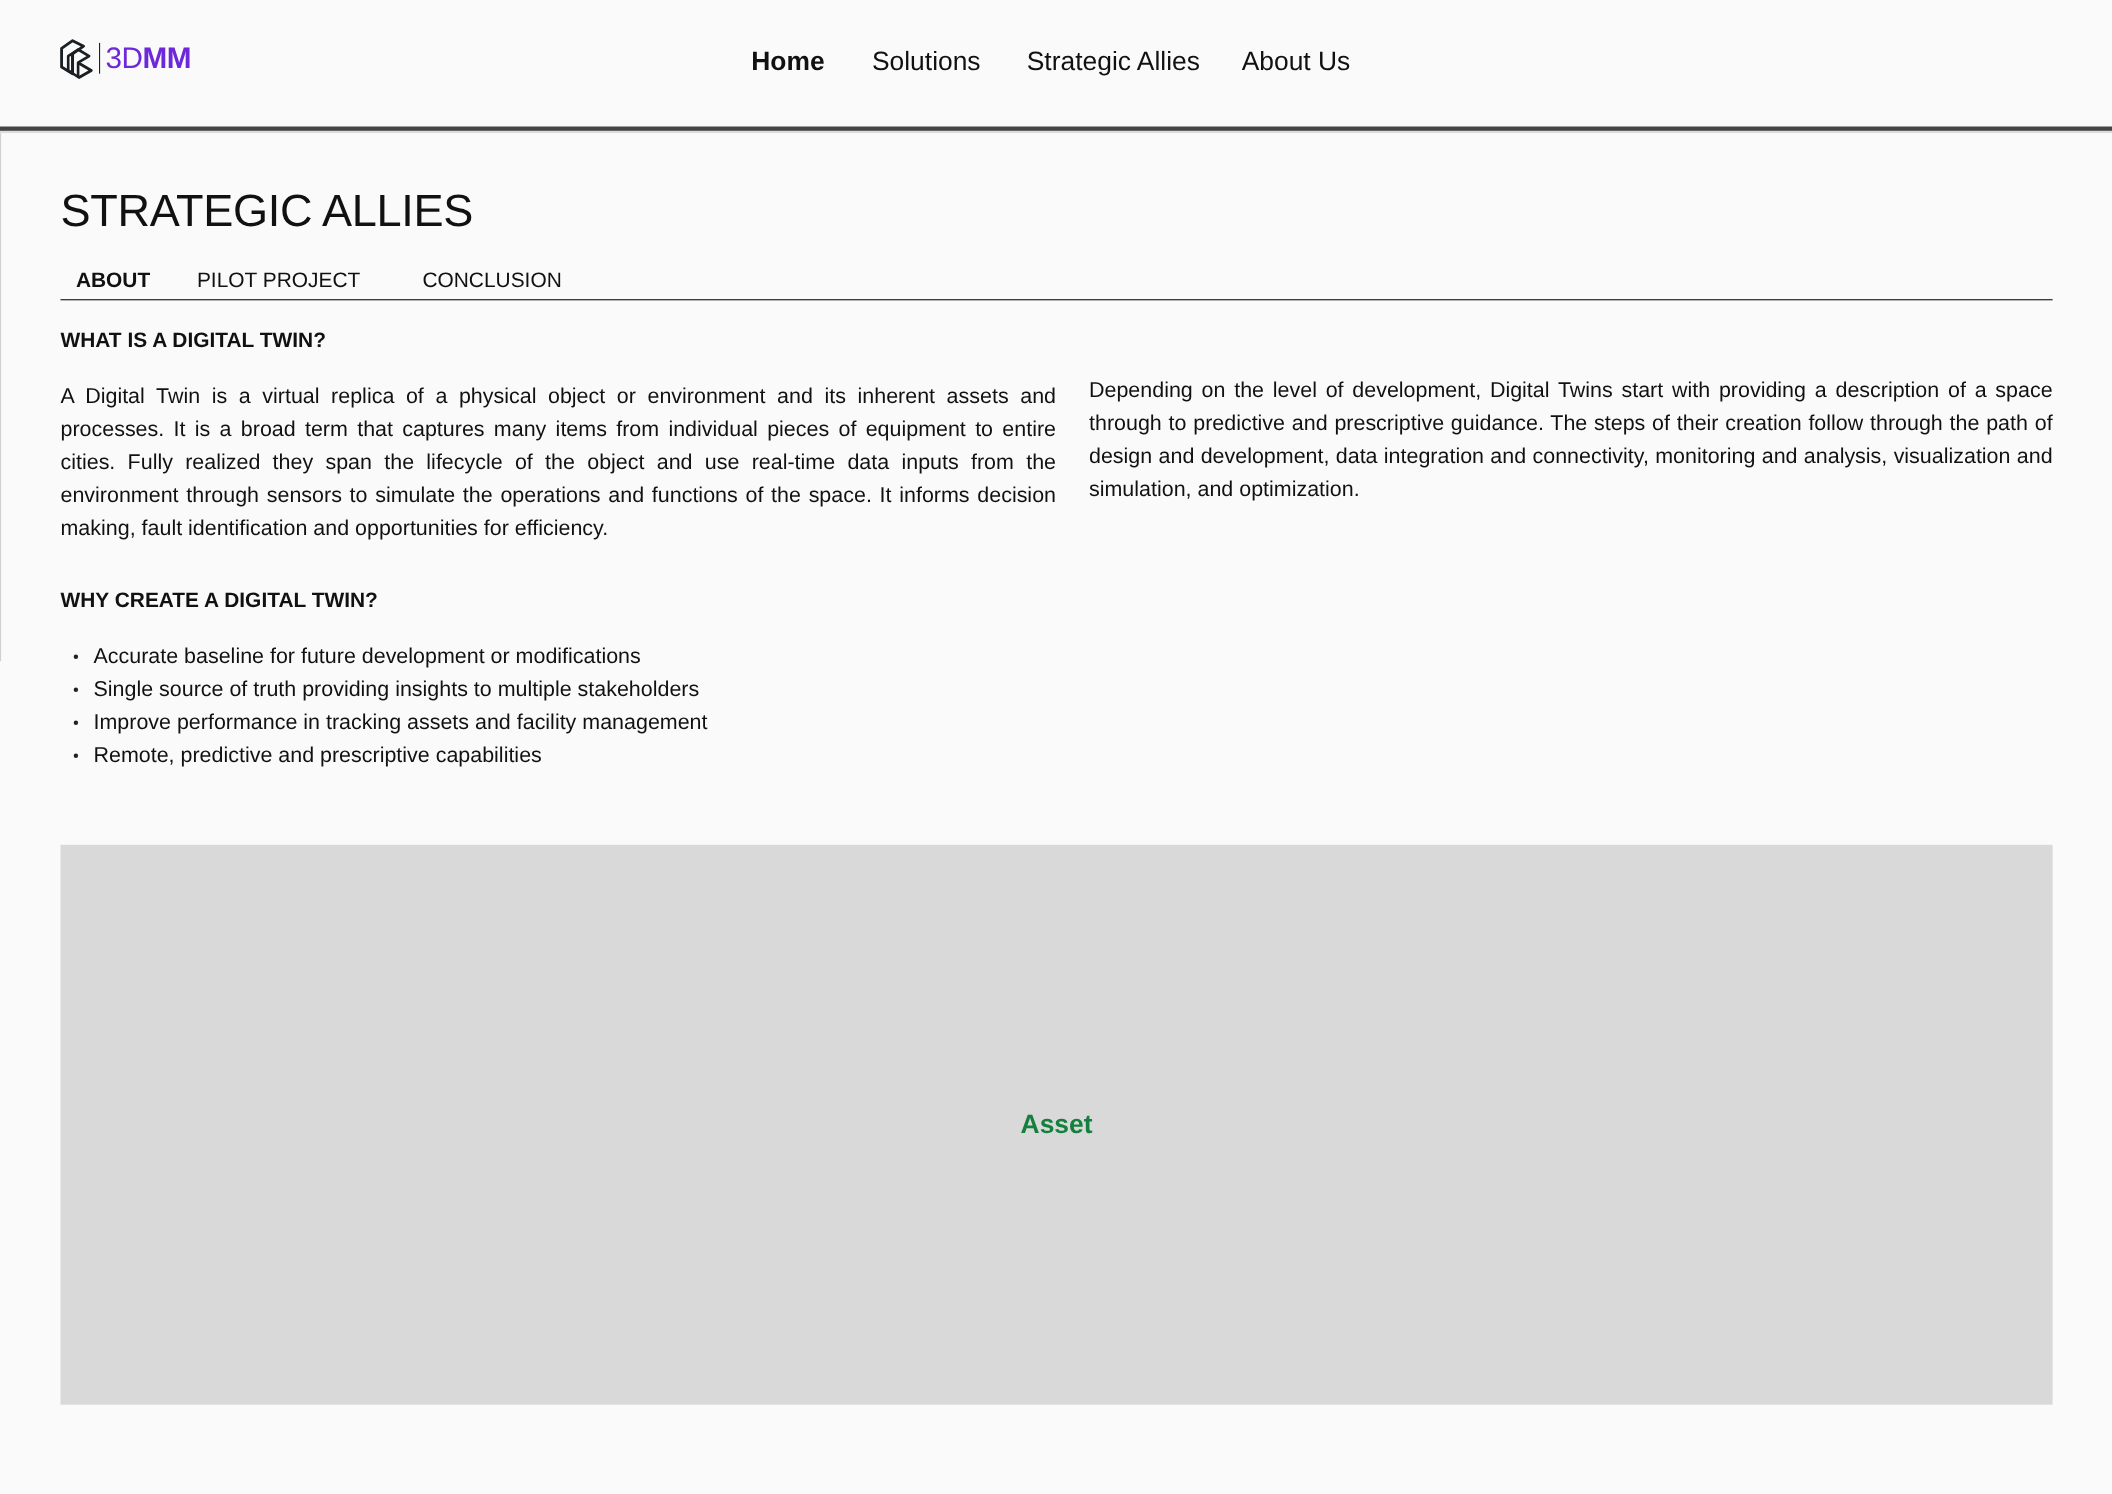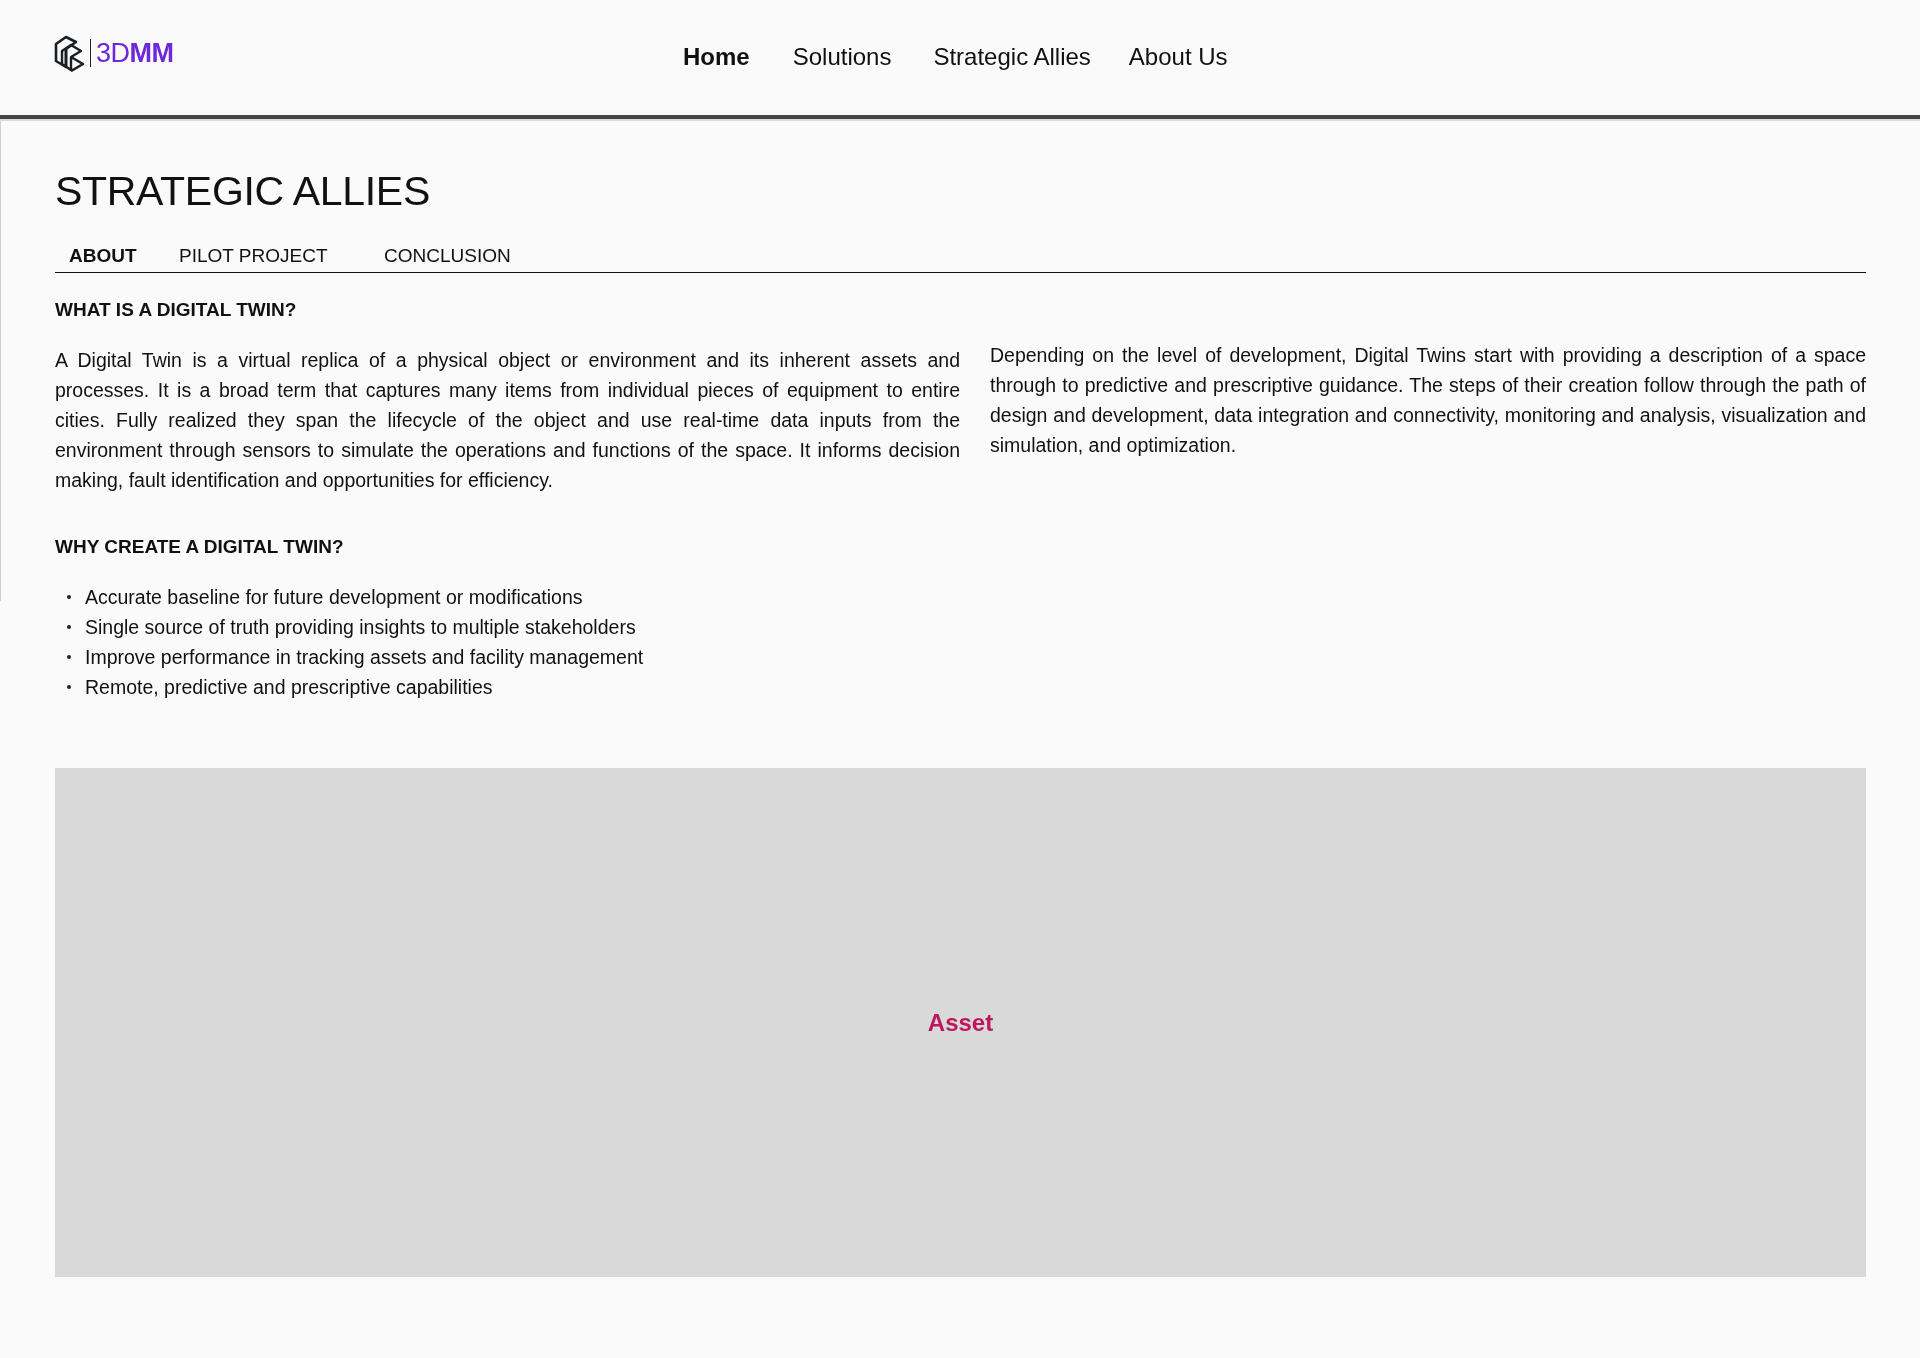--- a/index.html
+++ b/index.html
@@ -37,21 +37,21 @@
   .h-what { position: absolute; left: 55px; top: 299px; font-size: 19px; line-height: 22px; }
   .para-left { position: absolute; left: 55px; top: 345px; width: 905px; font-size: 19.5px; line-height: 30px; text-align: justify; }
   .para-right { position: absolute; left: 990px; top: 340px; width: 876px; font-size: 19.5px; line-height: 30px; text-align: justify; }
 
   .h-why { position: absolute; left: 55px; top: 536px; font-size: 19px; line-height: 22px; }
   .bullets { position: absolute; left: 55px; top: 582px; list-style: none; font-size: 19.5px; line-height: 30px; }
   .bullets li { position: relative; padding-left: 30px; }
   .bullets li .dot { position: absolute; left: 12px; top: 13px; width: 4px; height: 4px; border-radius: 50%; background: #222; }
 
   .asset-box { position: absolute; left: 55px; top: 768px; width: 1811px; height: 509px; background: #d9d9d9; display: flex; align-items: center; justify-content: center; }
-  .asset-box span { font-size: 24px; font-weight: 700; color: #be185d; }
+  .asset-box span { font-size: 24px; font-weight: 700; color: #15803d; }
 </style>
 </head>
 <body>
 
 <div class="header">
   <div class="logo">
     <svg viewBox="0 0 32 38" fill="none" stroke="#1a1f24" stroke-width="2.6" stroke-linejoin="round">
       <path d="M2 10 L12 3 L22 8 L12 15 L12 33 L2 27 Z"></path>
       <path d="M12 15 L12 33"></path>
       <path d="M8 17 L17 11 L27 17 L17 23 L17 36 L8 30 Z" stroke-width="2.4"></path>

